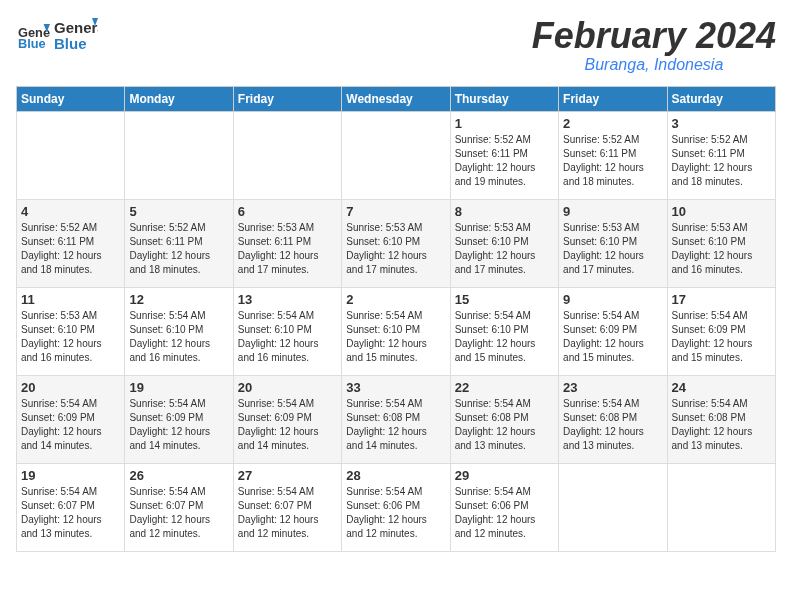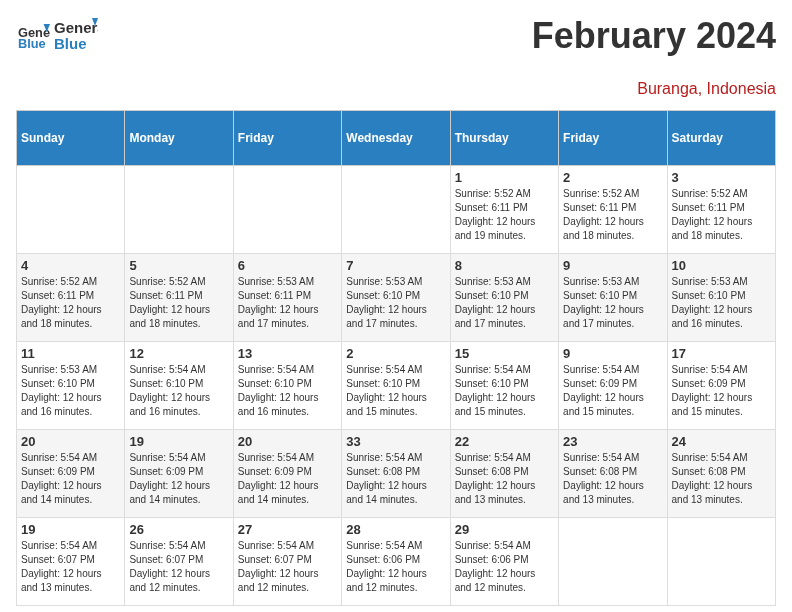--- a/index.html
+++ b/index.html
@@ -20,44 +20,44 @@
       display: flex;
       align-items: center;
       gap: 4px;
     }
     .logo-icon {
       width: 32px;
       height: 28px;
       margin-left: 2px;
     }
     .title-section {
-      text-align: right;
+      text-align: center;
+      font-style: italic;
     }
     .calendar-title {
       font-size: 36px;
       font-weight: bold;
       color: #333;
       line-height: 1.1;
     }
     .calendar-subtitle {
       font-size: 16px;
-      color: #b91c1c;
-      margin-top: 24px;
+      color: #3b82f6;
     }
     table {
       width: 100%;
       border-collapse: collapse;
       table-layout: fixed;
     }
     th {
       background-color: #2a7fc1;
       color: #fff;
       font-size: 12px;
       font-weight: bold;
-      padding: 20px 4px;
+      padding: 5px 4px;
       text-align: left;
       border: 1px solid #ccc;
     }
     td {
       vertical-align: top;
       border: 1px solid #ddd;
       padding: 4px 4px 4px 4px;
       font-size: 10.5px;
       color: #333;
       height: 88px;

